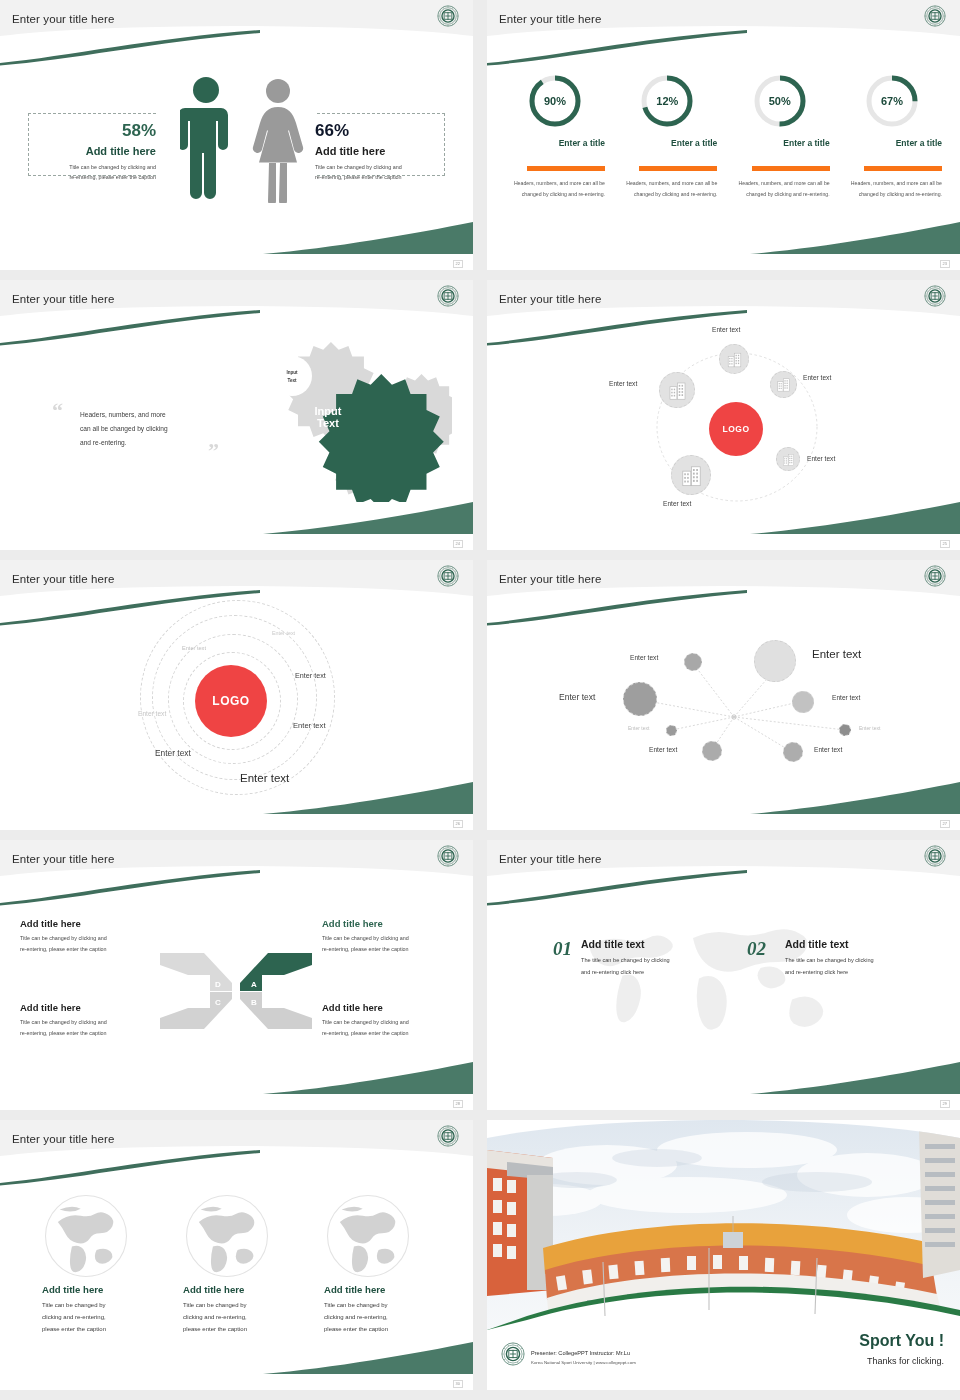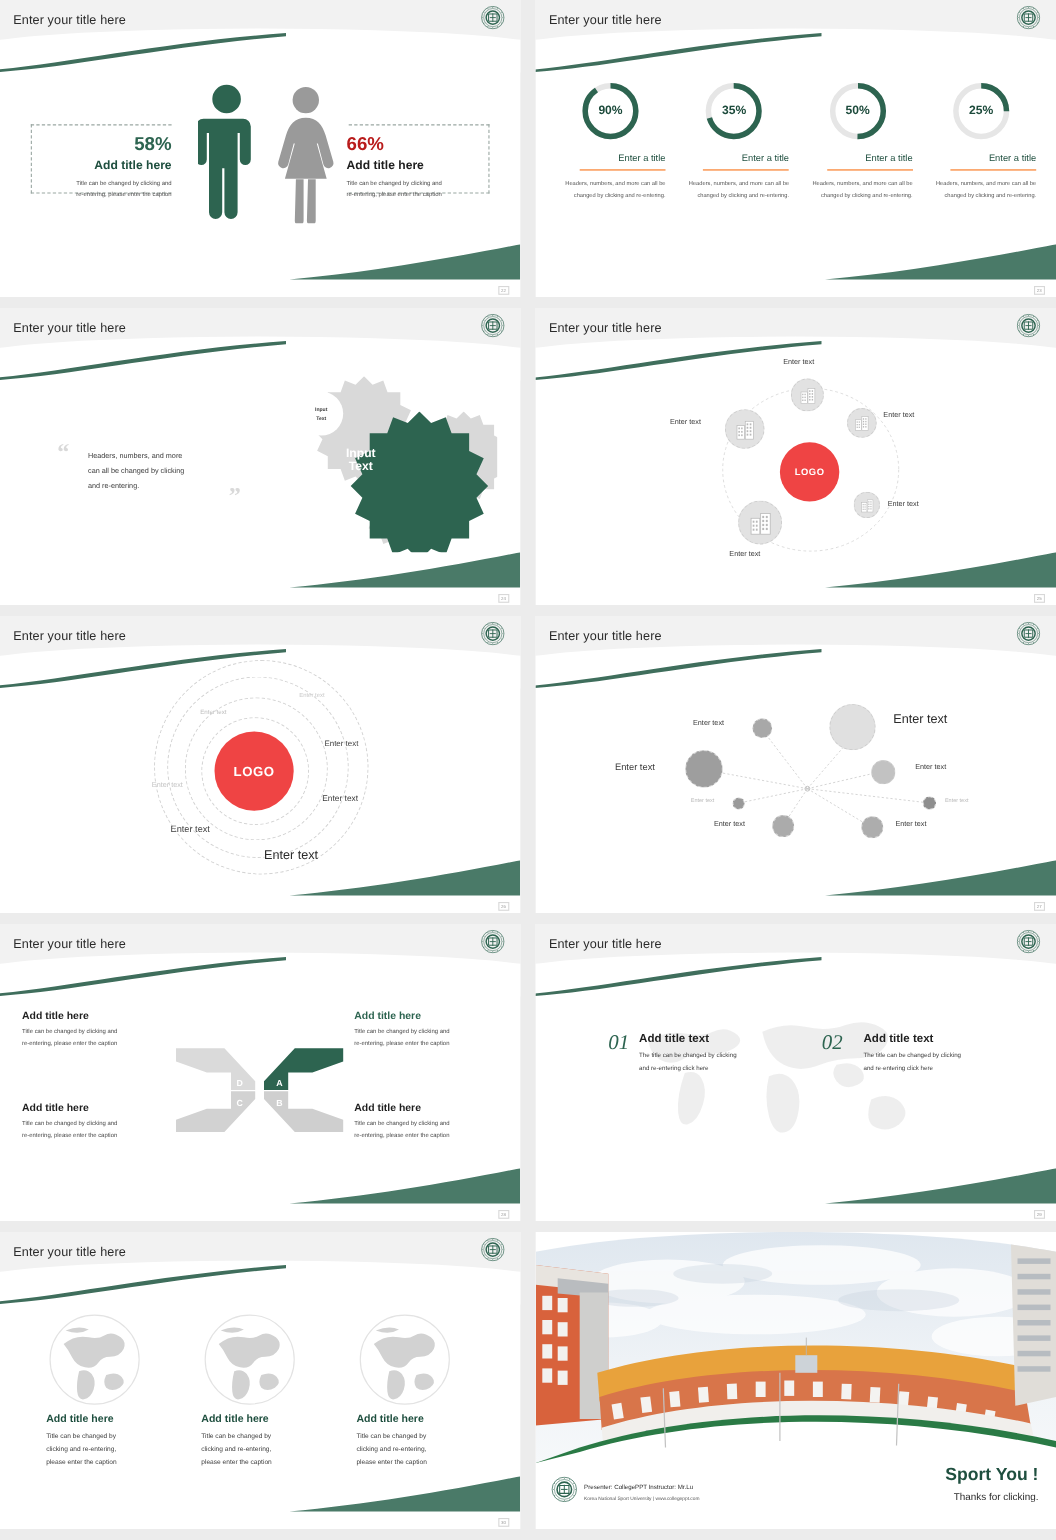--- a/index.html
+++ b/index.html
@@ -62,32 +62,32 @@
     background: #fff; line-height: 1; z-index: 6;
   }
   .body { position: absolute; inset: 0; z-index: 5; }
 
   
   .s1-col { position:absolute; top:122px; width:160px; }
   .s1-pct { font-size: 17px; font-weight: bold; line-height: 1; }
   .s1-h { font-size: 11px; font-weight: bold; color:#1f4f3f; margin-top:6px;}
   .s1-p { font-size: 5.4px; color:#4a4a4a; line-height: 1.85; margin-top:5px;}
   .green { color:#2d6450;text-align:right; }
-  .grayc { color:#b91c1c; }
+  .grayc { color:#0f172a; }
   .dashbox { position:absolute; border:1px dashed #9aa7a2; }
 
   
   .s2-wrap { position:absolute; top:72px; left:18px; right:18px; display:flex; justify-content:space-between; }
   .s2-item { width:100px; text-align:right; }
   .s2-ring { position:relative; width:58px; height:58px; margin:0 auto; }
   .s2-ring svg { display:block; }
   .s2-val { position:absolute; inset:0; display:flex; align-items:center; justify-content:center;
             font-size:11px; font-weight:bold; color:#1c4a3b; }
-  .s2-title { margin-top:8px; font-size:8.5px; font-weight:normal; color:#1f4f3f;
-              padding-bottom:6px; border-bottom:1px solid #f97316; display:inline-block; width:78px;}
+  .s2-title { margin-top:8px; font-size:8.5px; font-weight:bold; color:#1f4f3f;
+              padding-bottom:18px; border-bottom:5px solid #f97316; display:inline-block; width:78px;}
   .s2-desc { margin-top:7px; font-size:5.2px; color:#555; line-height:2.1; }
 
   
   .quote { position:absolute; font-size:22px; color:#d9d9d9; font-family:"Liberation Serif", serif; font-weight:bold; line-height:1;}
   .s3-text { position:absolute; left:80px; top:128px; width:135px; font-size:6.6px; color:#3d3d3d; line-height:2.1; }
   .gear-lbl { font-size:4.6px; fill:#3a3a3a; font-weight:bold; }
 
   
   .logo-circle { border-radius:50%; background:#ef4444; display:flex; align-items:center; justify-content:center;
                  color:#fff; font-weight:bold; letter-spacing:.5px; }
@@ -100,21 +100,21 @@
 
   
   .bub { position:absolute; border-radius:50%; border:1px dashed #cfcfcf; }
 
   
   .s7-h { font-size:9.5px; font-weight:bold; color:#1f1f1f; }
   .s7-h.g { color:#2d6450; }
   .s7-p { font-size:5.4px; color:#4a4a4a; line-height:2.0; margin-top:4px; width:145px;}
 
   
-  .num { font-size:19px; font-style:italic; font-weight:normal; color:#2d6450; font-family:"Liberation Serif", serif;}
+  .num { font-size:19px; font-style:italic; font-weight:bold; color:#2d6450; font-family:"Liberation Serif", serif;}
   .s8-h { font-size:10.5px; font-weight:bold; color:#1f1f1f; }
   .s8-p { font-size:5.6px; color:#3d3d3d; line-height:2.1; margin-top:5px; width:135px;}
 
   
   .g-h { font-size:9.6px; font-weight:bold; color:#1f4f3f; }
   .g-p { font-size:6px; color:#3d3d3d; line-height:2.0; margin-top:4px; }
 
   
   .photo { position:absolute; left:0; top:0; width:100%; height:210px; overflow:hidden; }
   .thanks-h { position:absolute; right:16px; bottom:40px; font-size:16px; font-weight:bold; color:#1f4f3f; }
@@ -284,21 +284,21 @@
         </div>
         <div class="s2-title">Enter a title</div>
         <div class="s2-desc">Headers, numbers, and more can all be changed by clicking and re-entering.</div>
       </div>
       <div class="s2-item">
         <div class="s2-ring">
           <svg width="58" height="58" viewBox="0 0 58 58">
             <circle cx="29" cy="29" r="23" fill="none" stroke="#e6e6e6" stroke-width="5"></circle>
             <circle cx="29" cy="29" r="23" fill="none" stroke="#2d6450" stroke-width="5" stroke-dasharray="101.2 43.3" transform="rotate(-90 29 29)" stroke-linecap="butt"></circle>
           </svg>
-          <div class="s2-val">35%</div>
+          <div class="s2-val">12%</div>
         </div>
         <div class="s2-title">Enter a title</div>
         <div class="s2-desc">Headers, numbers, and more can all be changed by clicking and re-entering.</div>
       </div>
       <div class="s2-item">
         <div class="s2-ring">
           <svg width="58" height="58" viewBox="0 0 58 58">
             <circle cx="29" cy="29" r="23" fill="none" stroke="#e6e6e6" stroke-width="5"></circle>
             <circle cx="29" cy="29" r="23" fill="none" stroke="#2d6450" stroke-width="5" stroke-dasharray="72.3 72.3" transform="rotate(-90 29 29)" stroke-linecap="butt"></circle>
           </svg>
@@ -306,21 +306,21 @@
         </div>
         <div class="s2-title">Enter a title</div>
         <div class="s2-desc">Headers, numbers, and more can all be changed by clicking and re-entering.</div>
       </div>
       <div class="s2-item">
         <div class="s2-ring">
           <svg width="58" height="58" viewBox="0 0 58 58">
             <circle cx="29" cy="29" r="23" fill="none" stroke="#e6e6e6" stroke-width="5"></circle>
             <circle cx="29" cy="29" r="23" fill="none" stroke="#2d6450" stroke-width="5" stroke-dasharray="36.1 108.4" transform="rotate(-90 29 29)" stroke-linecap="butt"></circle>
           </svg>
-          <div class="s2-val">25%</div>
+          <div class="s2-val">67%</div>
         </div>
         <div class="s2-title">Enter a title</div>
         <div class="s2-desc">Headers, numbers, and more can all be changed by clicking and re-entering.</div>
       </div>
     </div>
     <div class="pagenum">23</div>
   </div>
 
   <div class="slide">
     <div class="hdr"></div>

